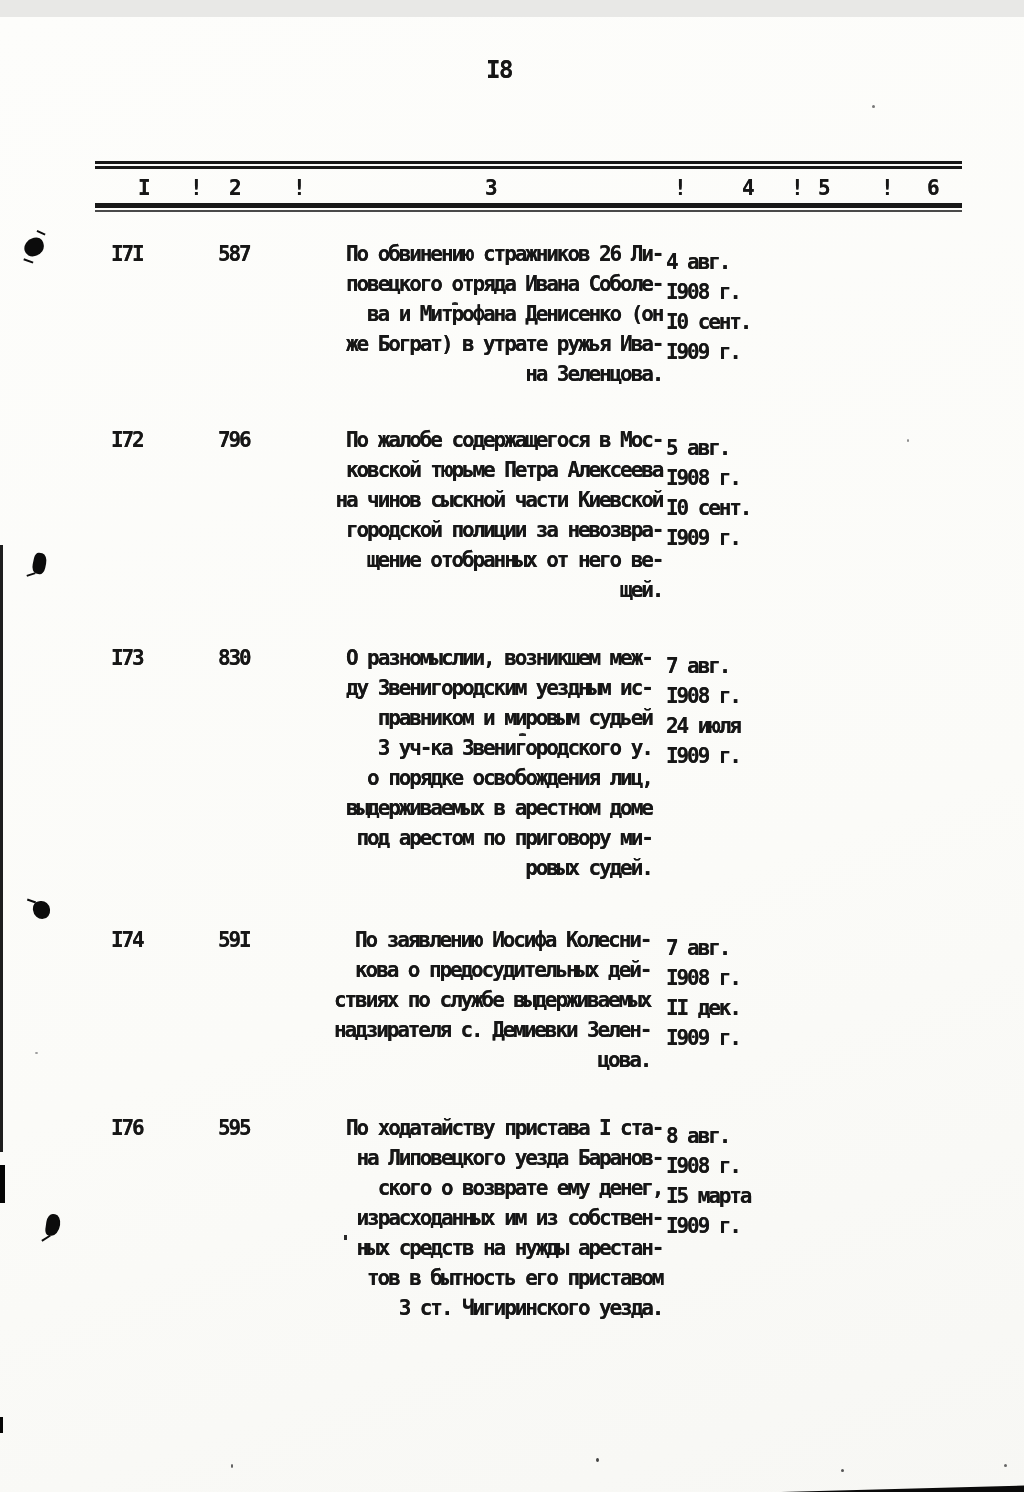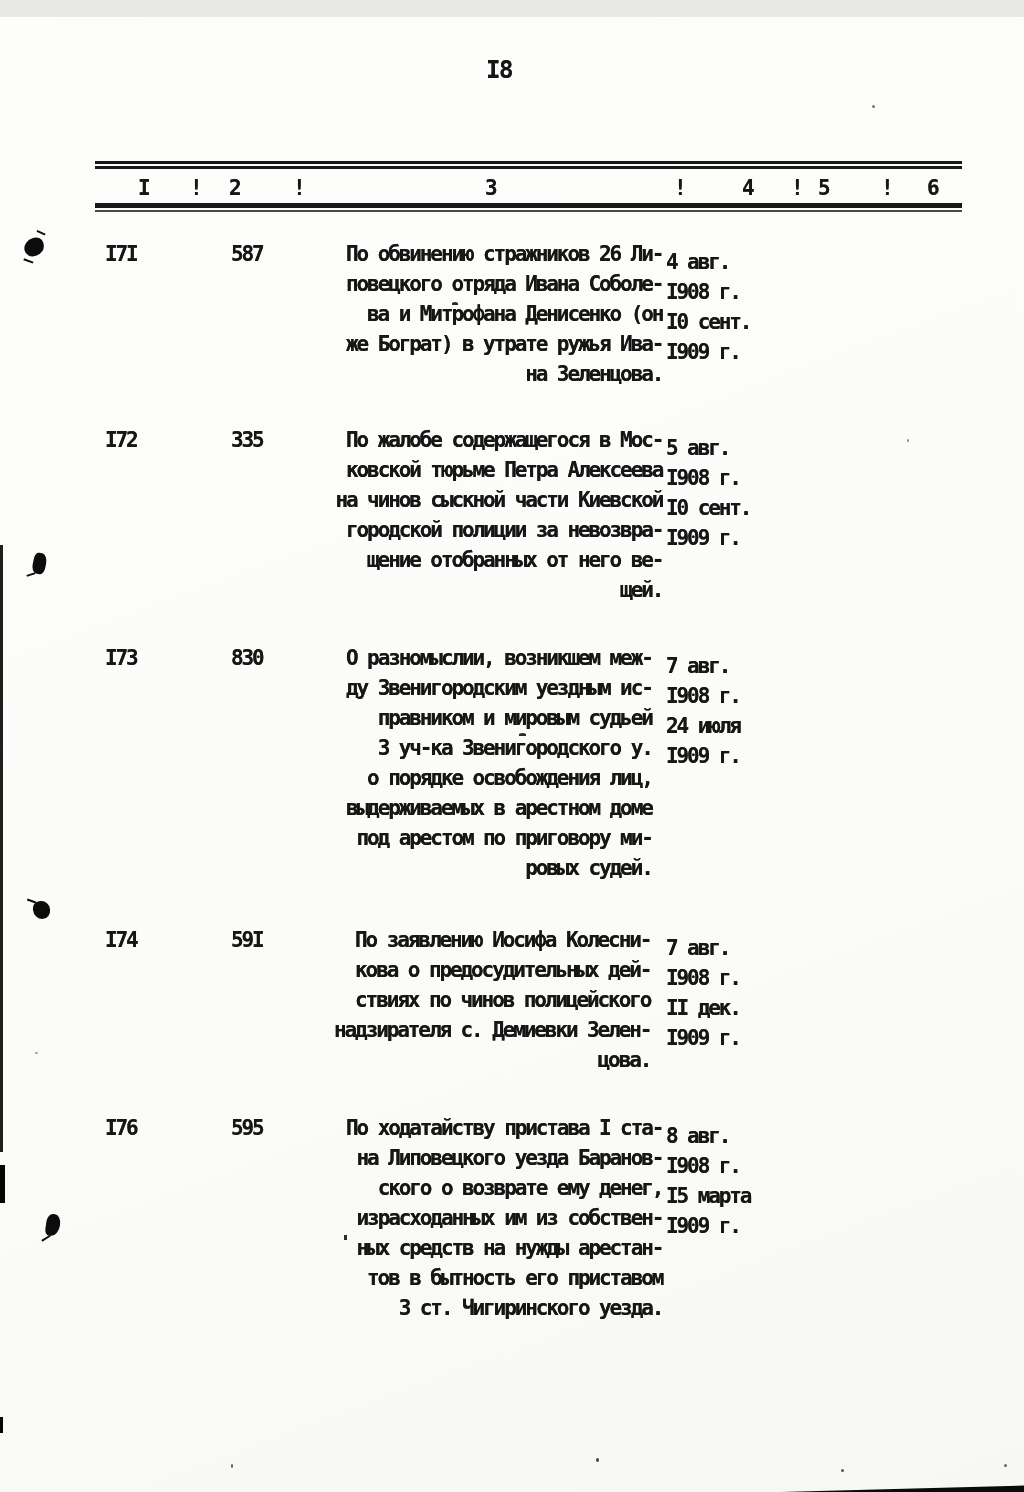--- a/index.html
+++ b/index.html
@@ -31,22 +31,22 @@
   .rule.r3{top:186px;height:5px;}
   .rule.r4{top:193px;height:2px;background:#4a4a4a;}
   
   .hc{position:absolute;top:159px;line-height:24px;}
   .hc0{left:138px;} .hc1{left:190px;} .hc2{left:229px;} .hc3{left:293px;}
   .hc4{left:485px;} .hc5{left:674px;} .hc6{left:742px;} .hc7{left:791px;}
   .hc8{left:818px;} .hc9{left:881px;} .hc10{left:927px;}
   
   .entry{position:absolute;left:0;top:0;width:1024px;}
   .e0{top:222px;} .e1{top:408px;} .e2{top:626px;} .e3{top:908px;} .e4{top:1096px;}
-  .col-num{left:105px;top:0;}
-  .col-case{left:231px;top:0;}
+  .col-num{left:111px;top:0;}
+  .col-case{left:218px;top:0;}
   .col-desc{left:334px;top:0;text-indent:12px;text-align:right;}
   .col-dates{left:666px;top:8px;}
   
   .blob{position:absolute;background:#0c0c0c;}
   .blobA{left:24px;top:221px;width:20px;height:18px;border-radius:60% 40% 55% 45%;transform:rotate(-15deg);}
   .blobA::after{content:"";position:absolute;left:-4px;bottom:-4px;width:10px;height:2px;background:#0c0c0c;transform:rotate(35deg);}
   .blobA::before{content:"";position:absolute;right:-5px;top:-4px;width:9px;height:2px;background:#0c0c0c;transform:rotate(40deg);}
   .blobB{left:33px;top:536px;width:13px;height:21px;border-radius:30% 45% 35% 40%;transform:rotate(12deg);}
   .blobB::after{content:"";position:absolute;left:-4px;bottom:-3px;width:9px;height:2px;background:#0c0c0c;transform:rotate(-30deg);}
   .blobC{left:33px;top:884px;width:17px;height:18px;border-radius:45% 55% 50% 60%;transform:rotate(-6deg);}
@@ -111,21 +111,21 @@
 же Бограт) в утрате ружья Ива-
 на Зеленцова.</div>
     <div class="txt col-dates">4 авг.
 I908 г.
 I0 сент.
 I909 г.</div>
   </div>
 
   <div class="entry e1">
     <span class="txt col-num">I72</span>
-    <span class="txt col-case">335</span>
+    <span class="txt col-case">796</span>
     <div class="txt col-desc">По жалобе содержащегося в Мос-
 ковской тюрьме Петра Алексеева
 на чинов сыскной части Киевской
 городской полиции за невозвра-
 щение отобранных от него ве-
 щей.</div>
     <div class="txt col-dates">5 авг.
 I908 г.
 I0 сент.
 I909 г.</div>
@@ -146,21 +146,21 @@
 I908 г.
 24 июля
 I909 г.</div>
   </div>
 
   <div class="entry e3">
     <span class="txt col-num">I74</span>
     <span class="txt col-case">59I</span>
     <div class="txt col-desc">По заявлению Иосифа Колесни-
 кова о предосудительных дей-
-ствиях по чинов полицейского
+ствиях по службе выдерживаемых
 надзирателя с. Демиевки Зелен-
 цова.</div>
     <div class="txt col-dates">7 авг.
 I908 г.
 II дек.
 I909 г.</div>
   </div>
 
   <div class="entry e4">
     <span class="txt col-num">I76</span>

